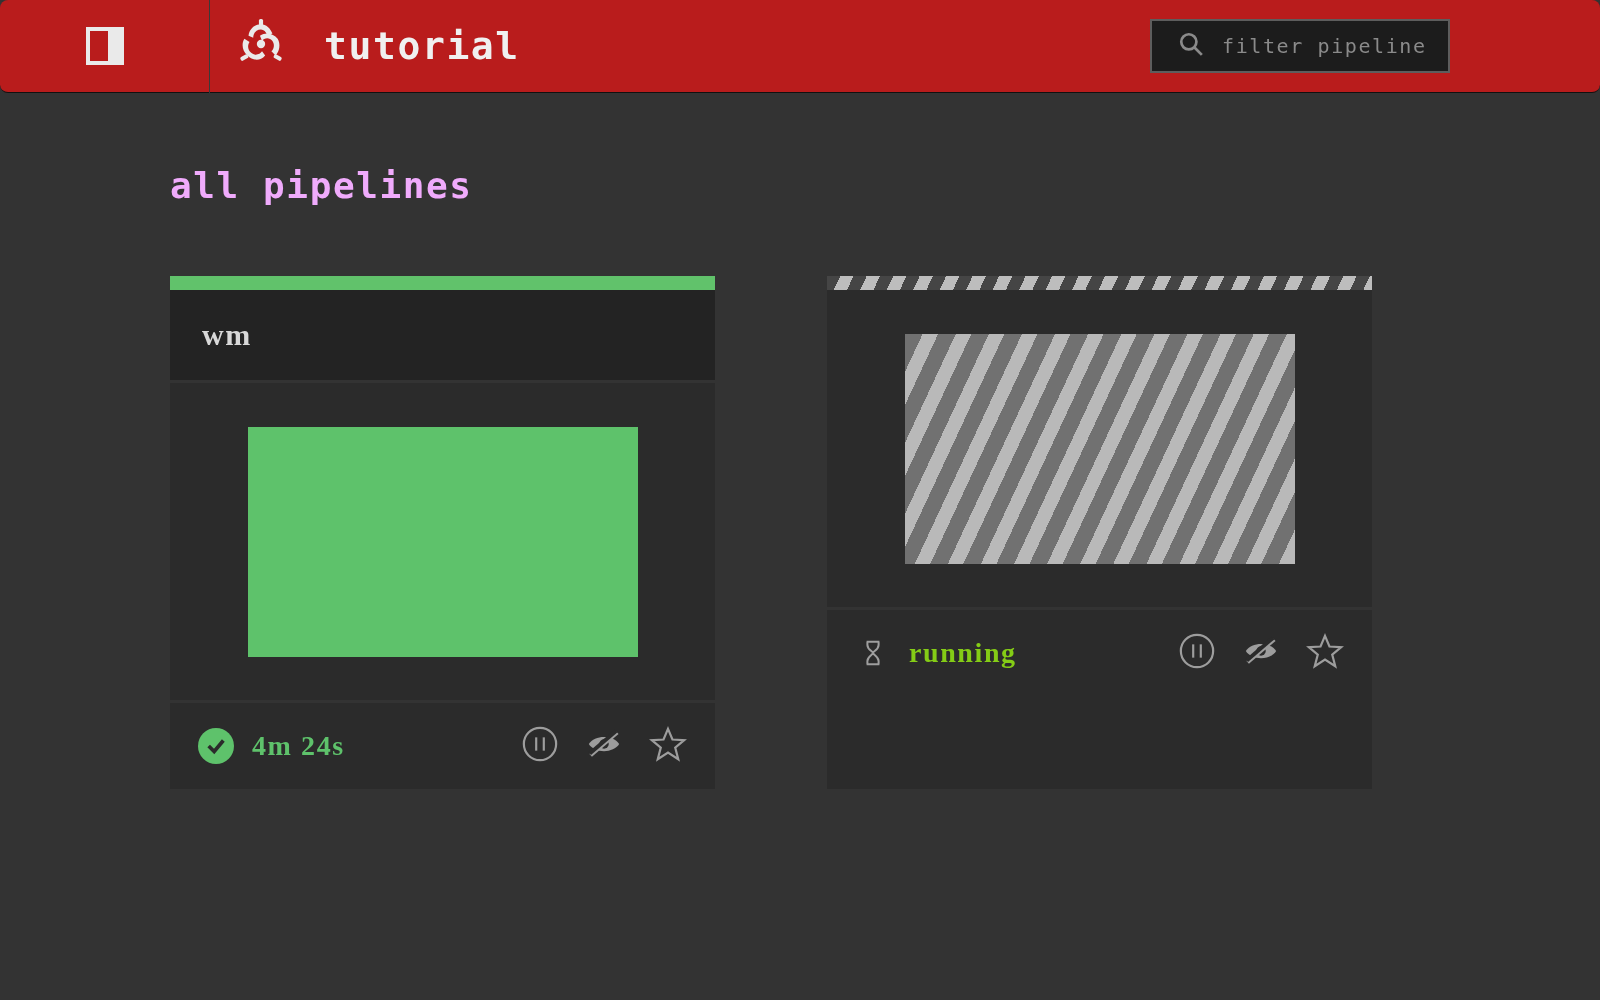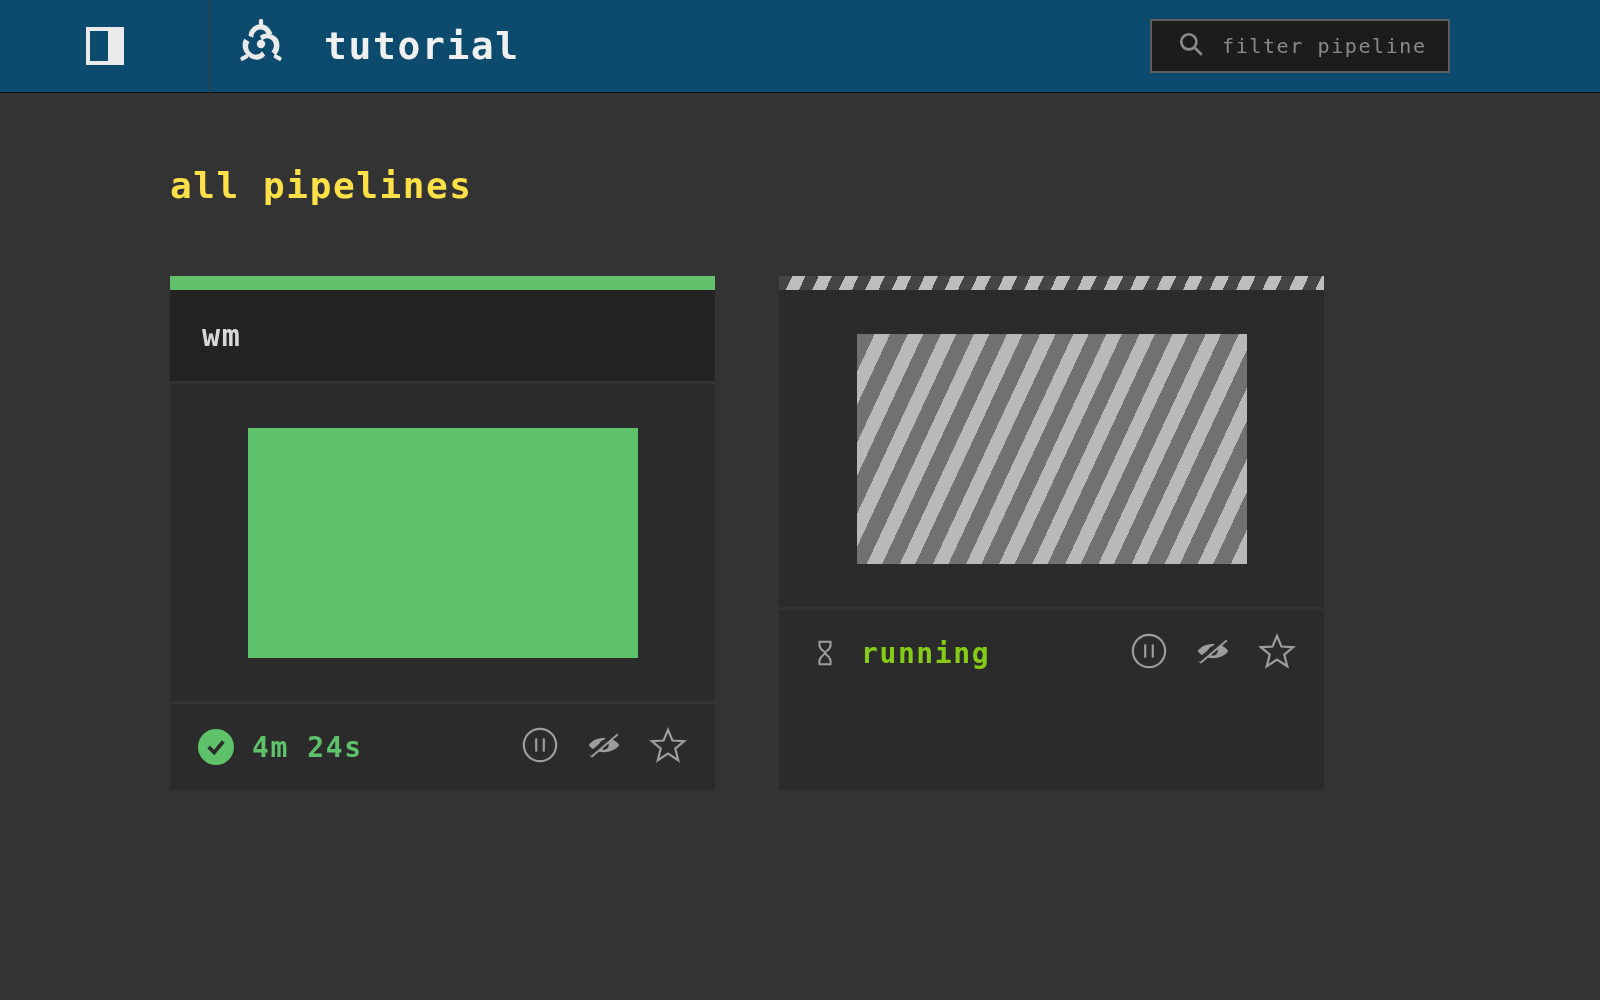--- a/index.html
+++ b/index.html
@@ -5,25 +5,26 @@
   * { box-sizing: border-box; margin: 0; padding: 0; }
   html, body { width: 1600px; height: 1000px; }
   body {
     background: #333333;
     color: #d8d8d8;
     font-family: "Menlo", "Consolas", "DejaVu Sans Mono", monospace;
     letter-spacing: 0.1em;
   }
   
   .topbar {
-    background: #0c4a6e;
+    background: #b91c1c;
     height: 93px;
     display: flex;
     align-items: center;
     border-bottom: 1px solid #111;
+    border-radius: 8px;
   }
   .sidebar-toggle {
     width: 210px;
     height: 93px;
     display: flex;
     align-items: center;
     justify-content: center;
     border-right: 1px solid #3a3a3a;
   }
   .sidebar-toggle .tog {
@@ -78,42 +79,43 @@
   }
   .search-box input::placeholder { color: #8a8a8a; }
 
   
   .page {
     padding: 72px 170px;
   }
   .page h1 {
     font-size: 36px;
     font-weight: 700;
-    color: #fde047;
+    color: #f0abfc;
   }
   .team-row {
     margin-top: 114px;
     display: flex;
     align-items: center;
     gap: 22px;
   }
   .team-name { font-size: 30px; font-weight: 700; }
   .badge-owner {
     border: 2px solid #9b9b9b;
     padding: 5px 12px;
     font-size: 16px;
     letter-spacing: 0.2em;
     color: #c0c0c0;
   }
 
   
   .cards {
     margin-top: 70px;
     display: flex;
-    gap: 64px;
+    gap: 112px;
+    font-family: Liberation Serif, serif;
   }
   .card {
     width: 545px;
     background: #2b2b2b;
     display: flex;
     flex-direction: column;
   }
   .card-top {
     height: 14px;
     width: 100%;

